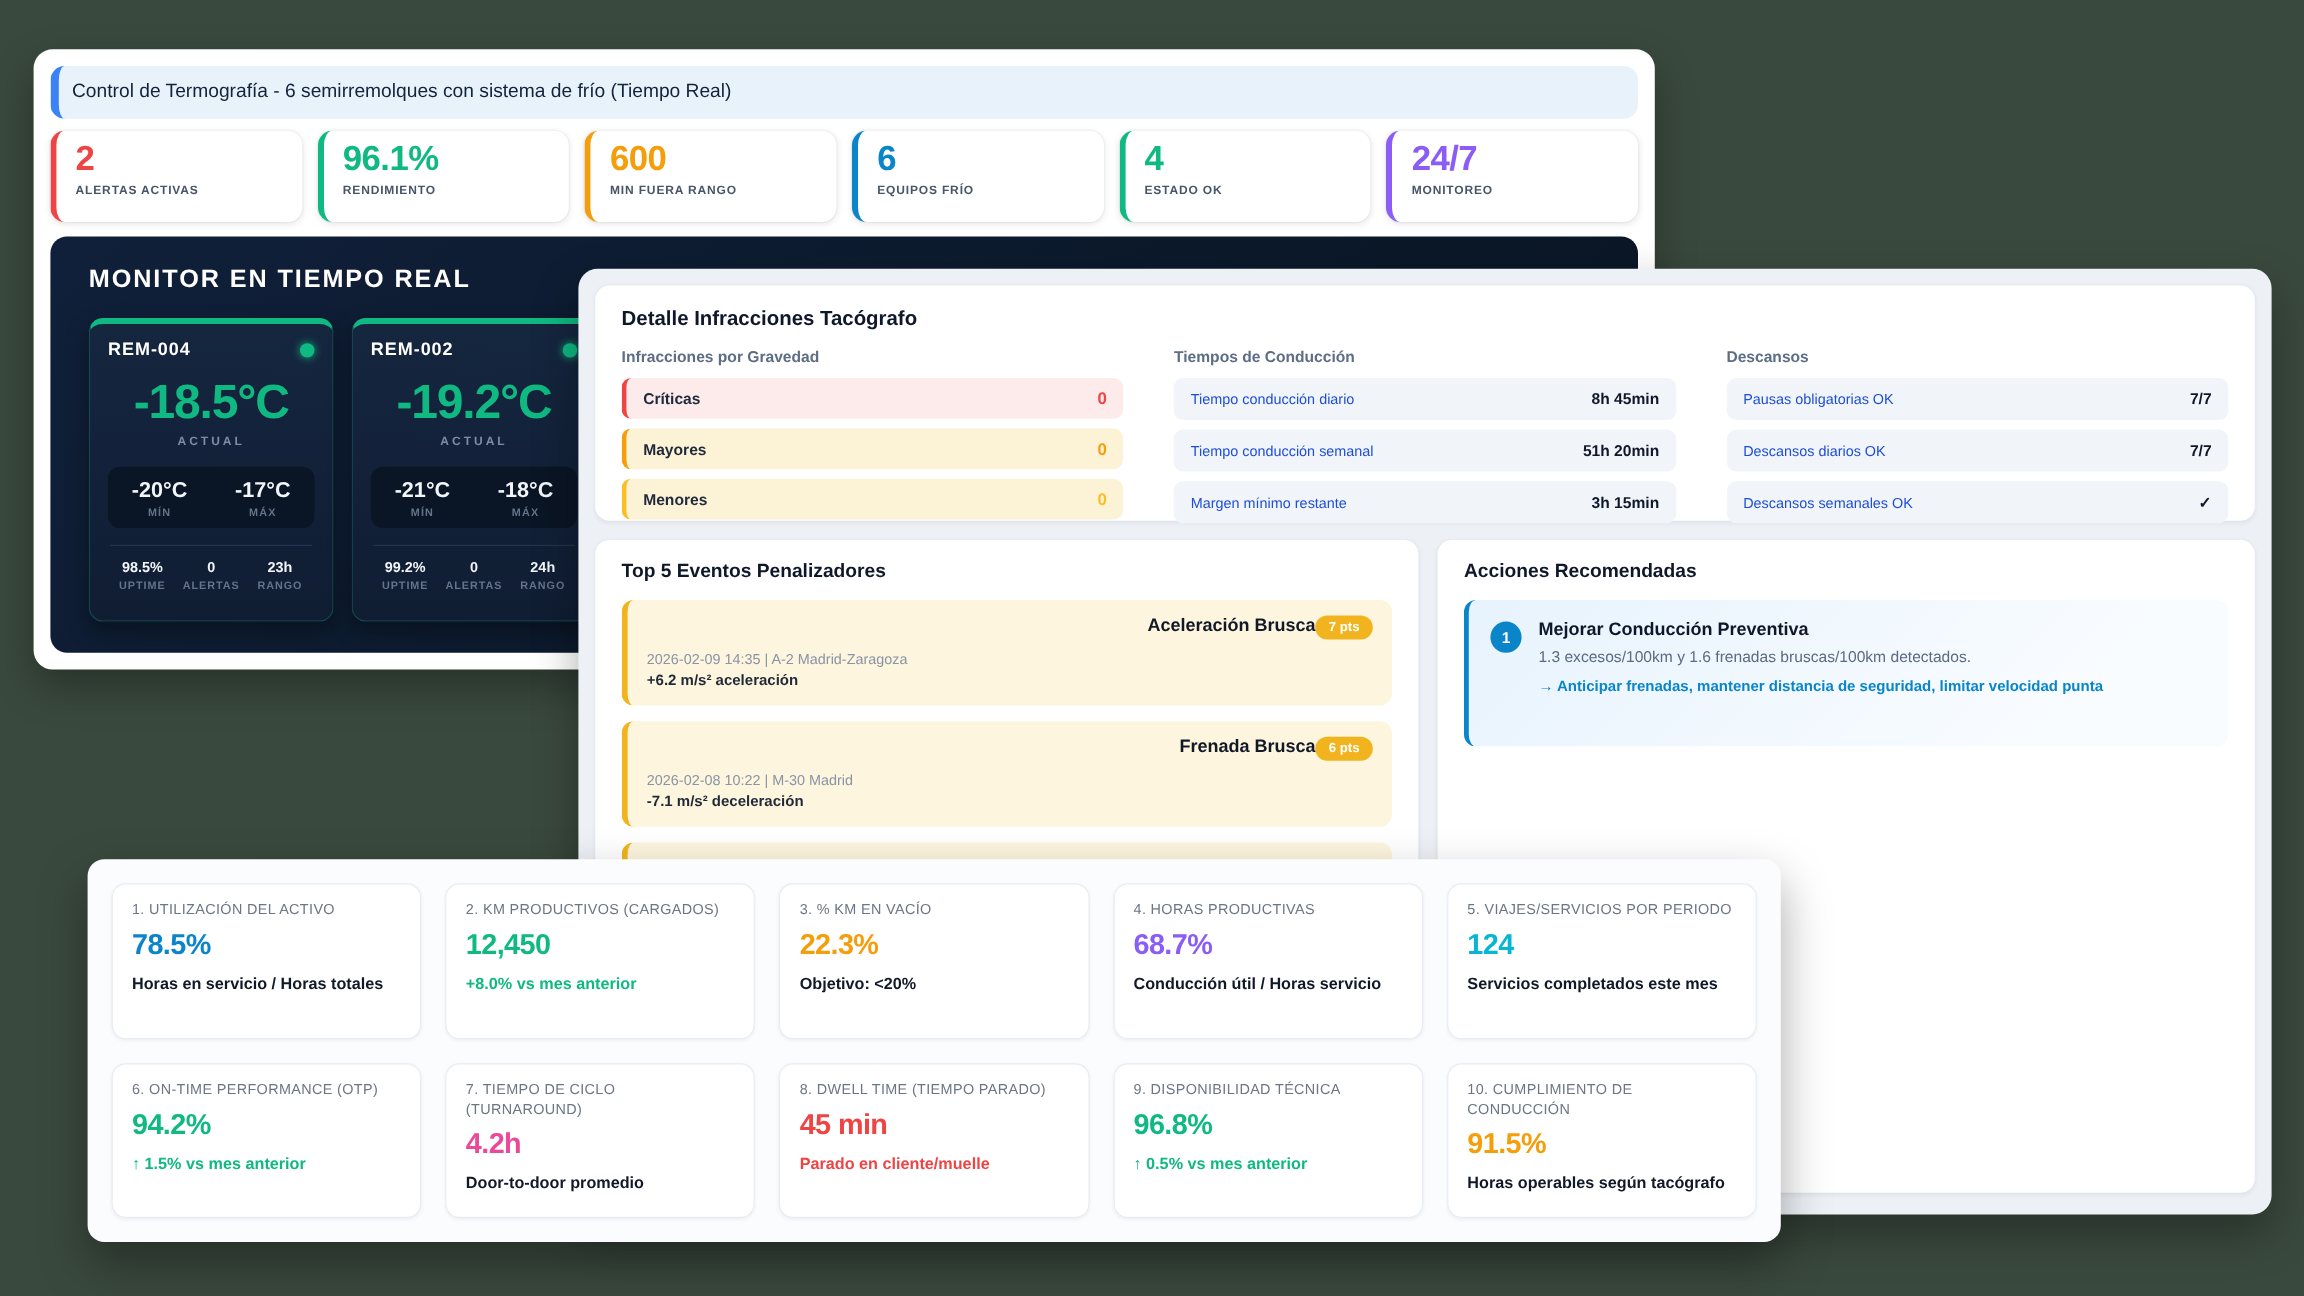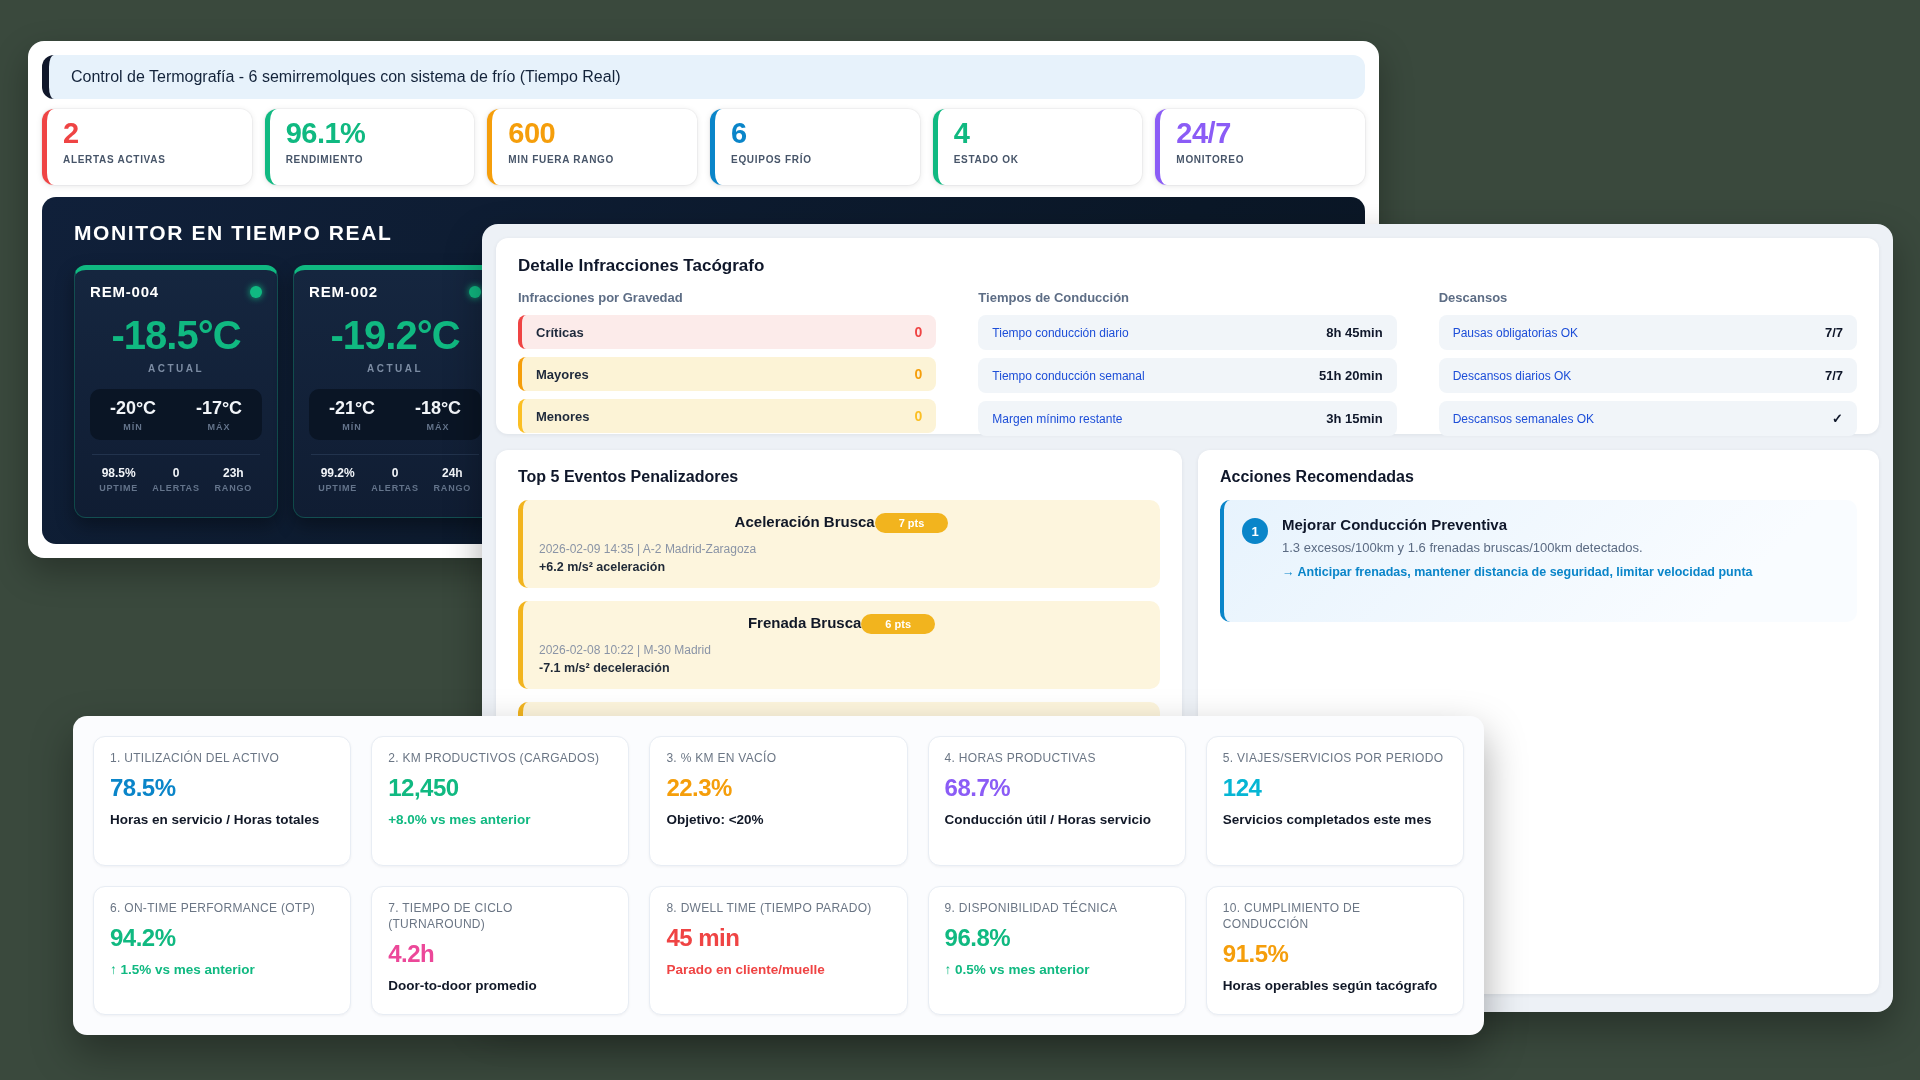--- a/index.html
+++ b/index.html
@@ -12,22 +12,22 @@
   }
   
   .thermo-panel {
     position:absolute; left:28px; top:41px; width:1351px; height:517px;
     background:#ffffff; border-radius:16px; z-index:1;
     box-shadow:0 14px 34px rgba(0,0,0,.30);
     padding:14px;
   }
   .thermo-titlebar {
     height:44px; background:#e7f2fb;
-    border-left:7px solid #0f172a; border-radius:12px;
-    display:flex; align-items:center; padding-left:22px;
+    border-left:7px solid #3b82f6; border-radius:12px;
+    display:flex; align-items:center; padding-left:11px;
     font-size:16px; color:#13233a;
   }
   .kpi-row { display:flex; gap:13px; margin-top:10px; }
   .kpi-card {
     flex:1; height:76px; background:#fff; border-radius:12px;
     border-left:5px solid #ccc; padding:9px 16px 8px;
     box-shadow:0 1px 6px rgba(2,6,23,.10), 0 0 0 1px rgba(2,6,23,.03);
   }
   .kpi-value { font-size:29px; font-weight:bold; line-height:1.1; letter-spacing:-.5px; }
   .kpi-label { font-size:10px; font-weight:bold; color:#475569; letter-spacing:.7px; margin-top:4px; }
@@ -83,25 +83,25 @@
   }
   .info-label { font-size:12px; color:#1d4ed8; }
   .info-value { font-size:13px; font-weight:bold; color:#0f172a; }
   .lower-grid { display:grid; grid-template-columns:686px 1fr; gap:16px; margin-top:16px; height:544px; }
   .events-card, .actions-card { background:#fff; border-radius:12px; padding:18px 22px; box-shadow:0 1px 4px rgba(15,23,42,.07); }
   .section-title { font-size:16px; font-weight:bold; color:#0f172a; margin-bottom:14px; }
   .event-item {
     background:#fdf5dd; border-left:5px solid #f2b41e; border-radius:10px;
     padding:13px 16px; margin-bottom:13px; min-height:88px;
   }
-  .event-head { display:flex; justify-content:center; align-items:flex-start; }
+  .event-head { display:flex; justify-content:flex-end; align-items:flex-start; }
   .event-title { font-size:15px; font-weight:bold; color:#111827; }
   .event-badge {
     background:#f2b41e; color:#fff; font-size:11px; font-weight:bold;
-    border-radius:999px; padding:4px 24px; white-space:nowrap;
+    border-radius:999px; padding:4px 11px; white-space:nowrap;
   }
   .event-meta { color:#8a94a6; font-size:12px; margin-top:9px; }
   .event-detail { color:#1f2937; font-size:12.5px; font-weight:bold; margin-top:4px; }
   .action-item {
     background:linear-gradient(135deg,#e7f3fd 0%, #f9fcff 80%);
     border-left:4px solid #0a85c9; border-radius:10px;
     padding:16px 18px; display:flex; gap:14px; min-height:122px;
   }
   .action-num {
     width:26px; height:26px; border-radius:50%; background:#0a85c9; color:#fff;

